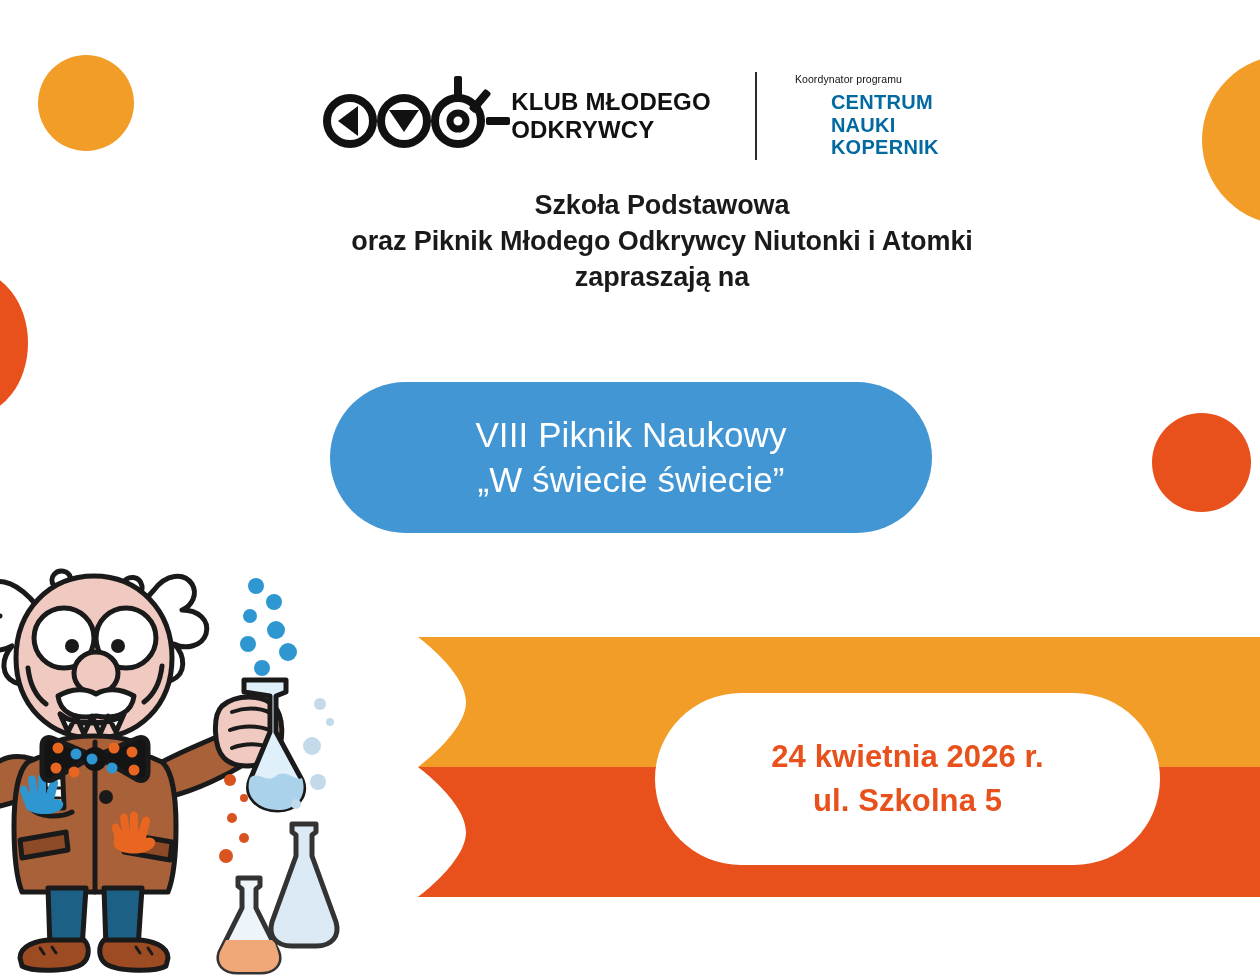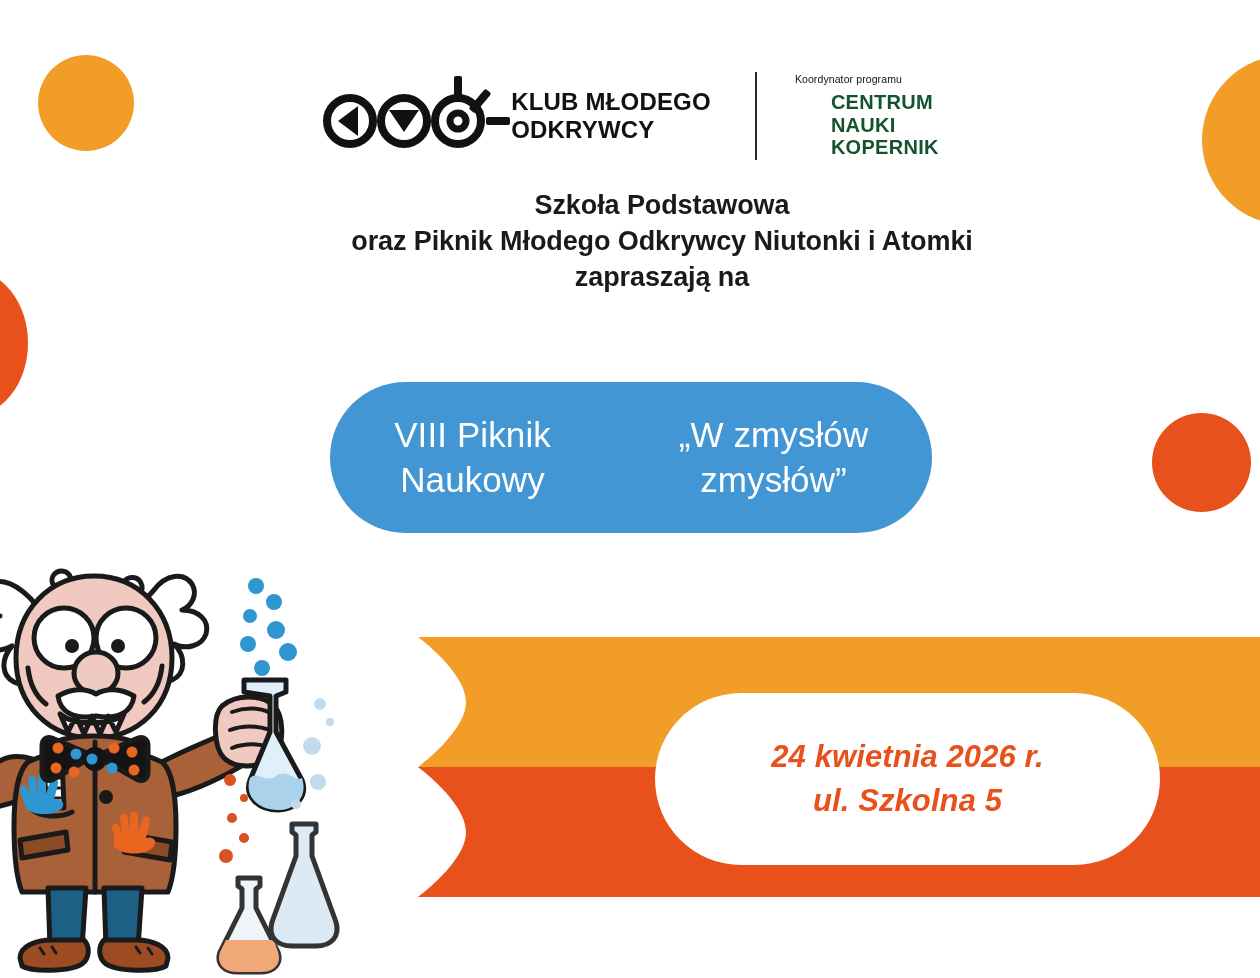--- a/index.html
+++ b/index.html
@@ -34,21 +34,21 @@
     font-weight:bold;font-size:24px;line-height:1.18;
     letter-spacing:0.2px;color:#111111;white-space:pre-line;
   }
   #logo-divider{
     width:2px;height:88px;background:#2b2b2b;
     margin:0 38px 0 44px;align-self:center;
   }
   #cnk-logo{display:flex;flex-direction:column;gap:2px;}
   #cnk-kicker{font-size:10.5px;color:#111;letter-spacing:0.1px;margin-bottom:4px;}
   #cnk-wordmark{
-    font-weight:bold;font-size:20px;line-height:1.12;color:#14532d;
+    font-weight:bold;font-size:20px;line-height:1.12;color:#0369a1;
     letter-spacing:0.3px;
     margin-left:36px;
   }
 
   
   #headline{
     position:absolute;left:0;top:188px;width:1260px;
     text-align:center;
     font-weight:bold;
     font-size:27px;
@@ -56,42 +56,42 @@
     color:#1a1a1a;
     letter-spacing:-0.1px;
     padding-left:32px;
   }
   #headline .hl{display:block;}
 
   
   #title-pill{
     position:absolute;left:330px;top:382px;width:602px;height:151px;
     background:#4196d3;border-radius:76px;
-    display:flex;flex-direction:row;align-items:center;justify-content:center;
+    display:flex;flex-direction:column;align-items:center;justify-content:center;
   }
   #title-pill .tl{
     display:block;color:#ffffff;font-size:35px;line-height:1.27;
     font-weight:400;text-align:center;letter-spacing:0.1px;
   }
 
   
   #banner{
     position:absolute;left:418px;top:637px;width:842px;height:260px;
   }
   #banner svg{display:block;}
 
   
   #info-pill{
     position:absolute;left:655px;top:693px;width:505px;height:172px;
     background:#ffffff;border-radius:86px;
     display:flex;flex-direction:column;align-items:center;justify-content:center;
   }
   #info-pill .il{
     display:block;text-align:center;color:#e8511b;
-    font-weight:bold;font-size:31px;line-height:1.43;letter-spacing:0.1px;font-style:italic;
+    font-weight:bold;font-size:31px;line-height:1.43;letter-spacing:0.1px;
   }
 
   
   #scientist{
     position:absolute;left:-14px;top:556px;width:360px;height:422px;
   }
   #scientist svg{display:block;}
 </style>
 </head>
 <body>
@@ -141,21 +141,21 @@
   </div>
 
   <div id="headline">
     <span class="hl">Szkoła Podstawowa</span>
     <span class="hl">oraz Piknik Młodego Odkrywcy Niutonki i Atomki</span>
     <span class="hl">zapraszają na</span>
   </div>
 
   <div id="title-pill">
     <span class="tl">VIII Piknik Naukowy</span>
-    <span class="tl">„W zmysłów zmysłów”</span>
+    <span class="tl">„W świecie świecie”</span>
   </div>
 
   <div id="banner">
     <svg width="842" height="260" viewBox="0 0 842 260" xmlns="http://www.w3.org/2000/svg">
 
       <path d="M0 0 H842 V130 H0 C0 130 48 95 48 65 C48 35 0 0 0 0 Z" fill="#f29d27"></path>
 
       <path d="M0 130 H842 V260 H0 C0 260 48 225 48 195 C48 165 0 130 0 130 Z" fill="#e8511b"></path>
     </svg>
   </div>

